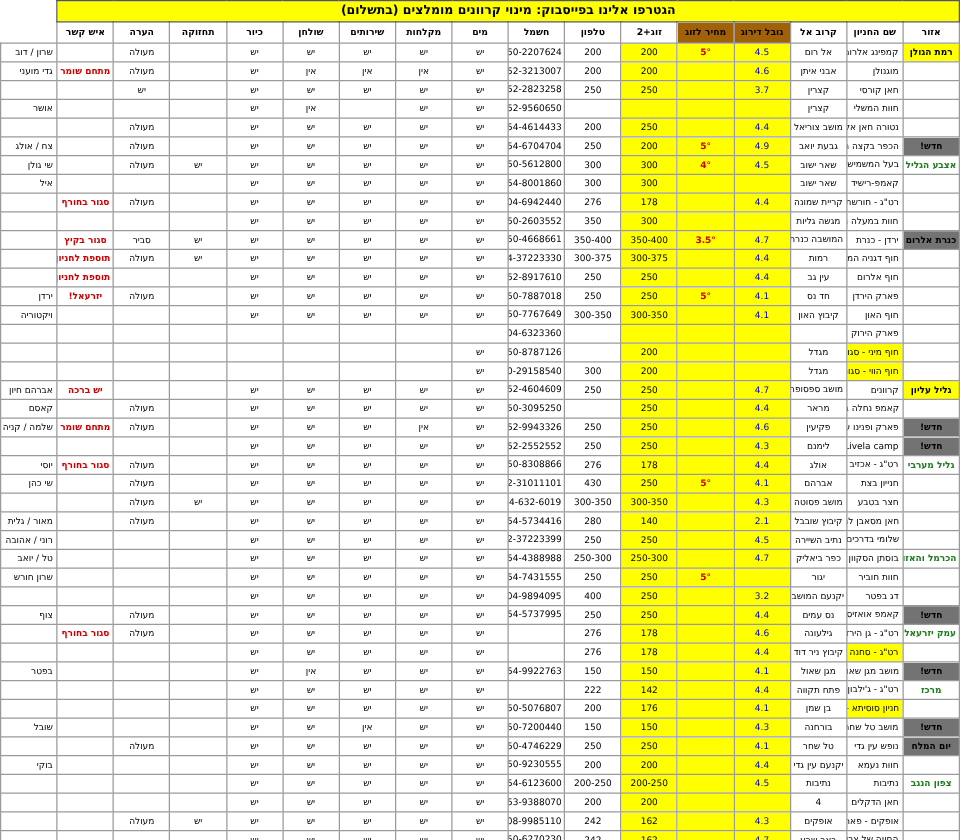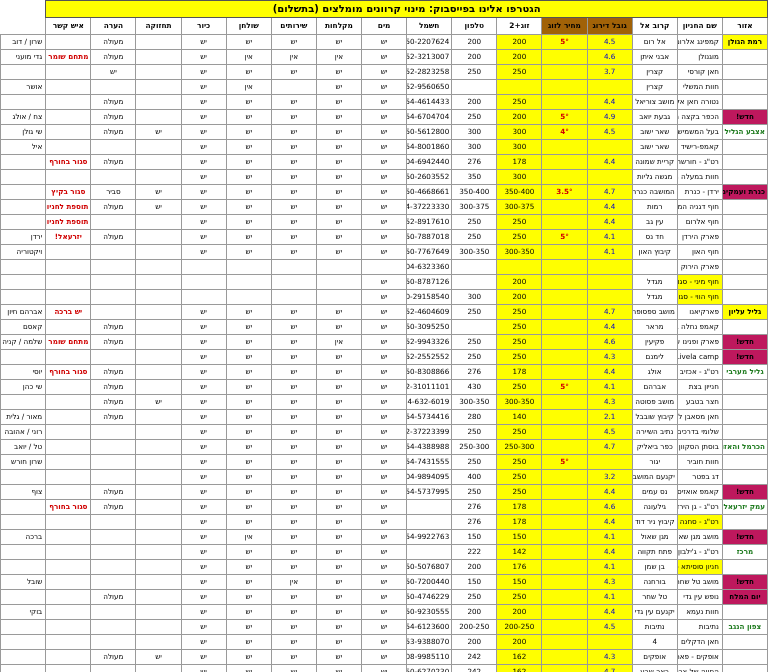--- a/index.html
+++ b/index.html
@@ -7,21 +7,21 @@
   #sheet{width:768px;height:672px;position:relative;overflow:hidden;background:#fff;}
   table{border-collapse:collapse;width:768px;table-layout:fixed;}
   td,th{border:1px solid #9a9a9a;font-size:7.2px;line-height:1.05;padding:0 2px;text-align:center;vertical-align:middle;height:14px;overflow:hidden;white-space:nowrap;}
   .title{background:#ffff00;font-weight:bold;font-size:10px;height:16px;border:1px solid #555;}
   thead th{background:#fff;font-weight:bold;font-size:7.4px;height:16px;}
   .hdr-yellow{background:#a16207;}
   .yellow{background:#ffff00;}
   .redb{color:#d00000;font-weight:bold;}
   .green{color:#1d7a1d;font-weight:bold;}
   .blue{color:#0000cc;}
-  .orange{background:#be185d;font-weight:bold;}
+  .orange{background:#737373;font-weight:bold;}
   .region{font-weight:bold;}
   .rt{text-align:right;padding-right:3px;}
 </style>
 </head>
 <body>
 
 <div id="sheet">
   <table>
     <thead>
       <tr>
@@ -231,21 +231,21 @@
           <td class="">יש</td>
           <td class="">יש</td>
           <td class="">יש</td>
           <td class="">יש</td>
           <td class=""></td>
           <td class=""></td>
           <td class=""></td>
           <td class="rt"></td>
         </tr>
         <tr>
-          <td class="region orange">כנרת ועמקים</td>
+          <td class="region orange">כנרת אלרום</td>
           <td class="rt">ירדן - כנרת</td>
           <td class="">המושבה כנרת</td>
           <td class="yellow blue">4.7</td>
           <td class="yellow redb">3.5°</td>
           <td class="yellow">350-400</td>
           <td class="">350-400</td>
           <td class="">050-4668661</td>
           <td class="">יש</td>
           <td class="">יש</td>
           <td class="">יש</td>
@@ -384,21 +384,21 @@
           <td class=""></td>
           <td class=""></td>
           <td class=""></td>
           <td class=""></td>
           <td class=""></td>
           <td class=""></td>
           <td class="rt"></td>
         </tr>
         <tr>
           <td class="region yellow">גליל עליון</td>
-          <td class="rt">פארקיאנו</td>
+          <td class="rt">קרוונים</td>
           <td class="">מושב ספסופה</td>
           <td class="yellow blue">4.7</td>
           <td class="yellow redb"></td>
           <td class="yellow">250</td>
           <td class="">250</td>
           <td class="">052-4604609</td>
           <td class="">יש</td>
           <td class="">יש</td>
           <td class="">יש</td>
           <td class="">יש</td>
@@ -684,21 +684,21 @@
           <td class="">150</td>
           <td class="">054-9922763</td>
           <td class="">יש</td>
           <td class="">יש</td>
           <td class="">יש</td>
           <td class="">אין</td>
           <td class="">יש</td>
           <td class=""></td>
           <td class=""></td>
           <td class=""></td>
-          <td class="rt">ברכה</td>
+          <td class="rt">בפטר</td>
         </tr>
         <tr>
           <td class="region green">מרכז</td>
           <td class="rt">רט"ג - ג'ילבון</td>
           <td class="">פתח תקווה</td>
           <td class="yellow blue">4.4</td>
           <td class="yellow redb"></td>
           <td class="yellow">142</td>
           <td class="">222</td>
           <td class=""></td>

